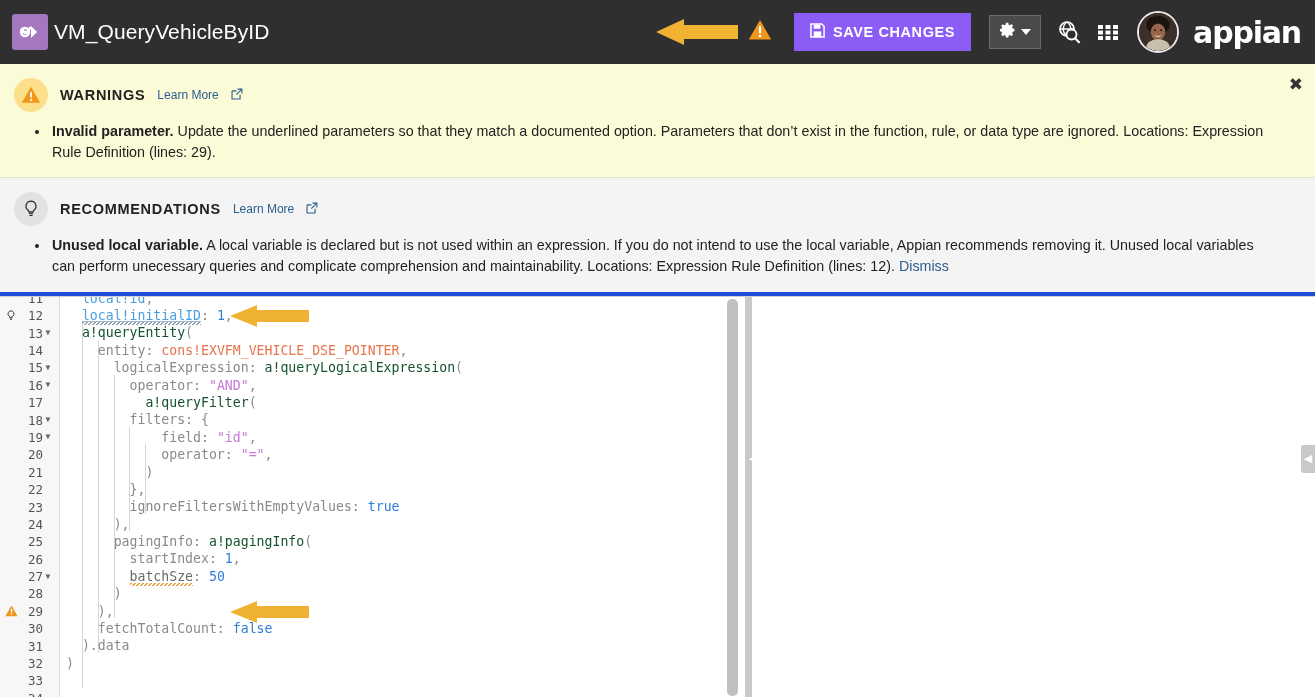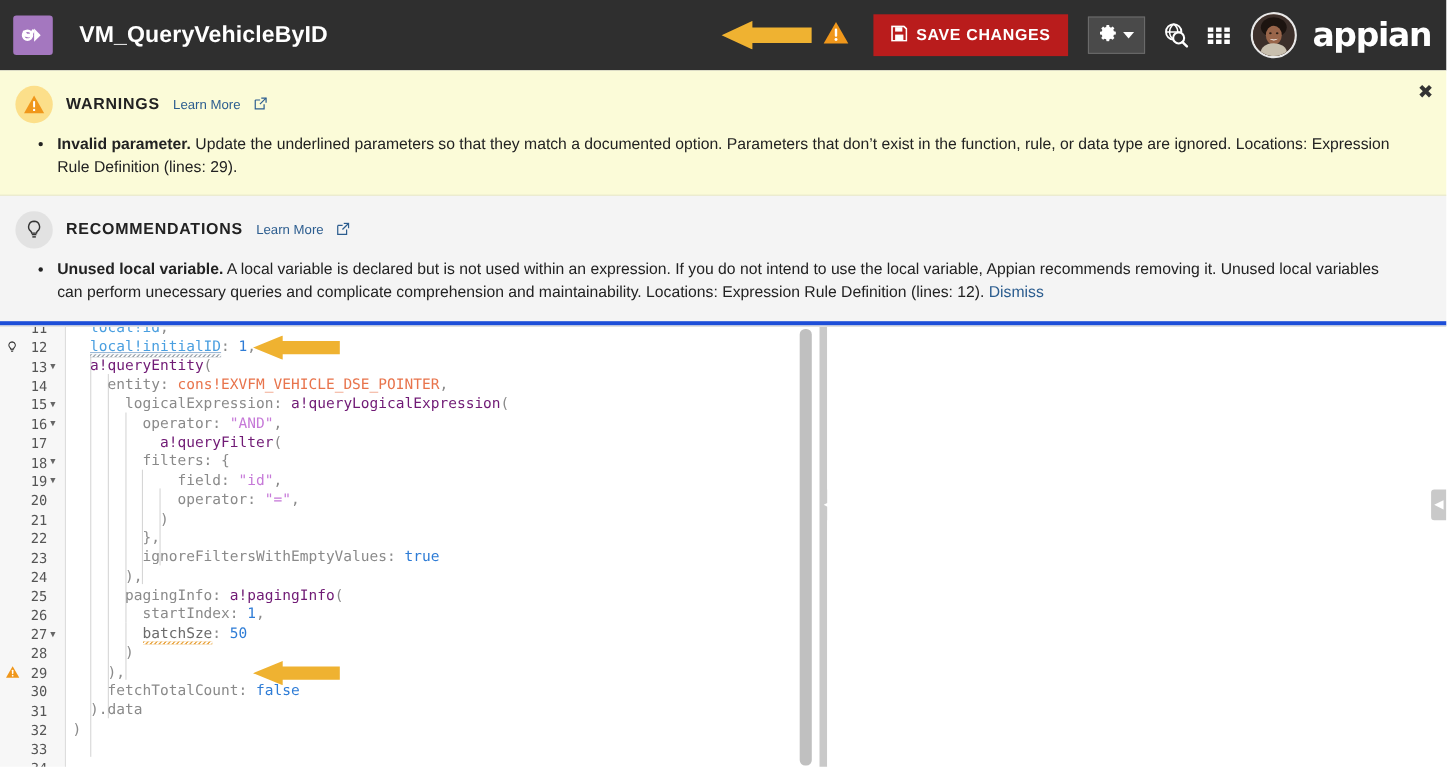--- a/index.html
+++ b/index.html
@@ -23,37 +23,37 @@
   .app-icon {
     width: 36px; height: 36px;
     background: #a477bf;
     border-radius: 3px;
     display: flex; align-items: center; justify-content: center;
     flex: 0 0 auto;
   }
   .app-title {
     color: #ffffff;
     font-size: 21px;
-    font-weight: bold;
-    margin-left: 24px;
+    font-weight: normal;
+    margin-left: 6px;
     letter-spacing: .1px;
     white-space: nowrap;
   }
   .header-spacer { flex: 1 1 auto; }
   .header-right {
     display: flex; align-items: center; gap: 0px;
   }
   .anno-arrow-header {
     width: 88px; height: 26px;
     margin-right: 10px;
     flex: 0 0 auto;
   }
   .warn-tri-header { margin-right: 22px; flex: 0 0 auto; }
   .save-btn {
-    background: #b91c1c;
+    background: #8b5cf6;
     color: #fff;
     border: none;
     height: 38px;
     padding: 0 16px;
     font-size: 14.5px;
     font-weight: bold;
     letter-spacing: .6px;
     display: flex; align-items: center; gap: 8px;
     cursor: pointer;
     white-space: nowrap;
@@ -207,21 +207,21 @@
     font-size: 13.2px;
   }
   .code-row {
     height: 17.4px;
     line-height: 17.4px;
     white-space: pre;
     padding-left: 6px;
     position: relative;
   }
   .tok-p  { color: #8a8a8a; }              
-  .tok-fn { color: #701a75; text-align: right; }              
+  .tok-fn { color: #14532d; text-align: right; }              
   .tok-c  { color: #e8744c; }              
   .tok-s  { color: #c679d8; }              
   .tok-n  { color: #2e7cd6; }              
   .tok-v  { color: #4a9fe0; }                 
   .u-blue { text-decoration: underline; text-decoration-color:#9bb8d6;margin-top:20px; }
   .u-wav {
     background-image: repeating-linear-gradient(
       135deg, #e8a33d 0 1.6px, transparent 1.6px 3.2px);
     background-repeat: repeat-x;
     background-size: 4px 3px;

